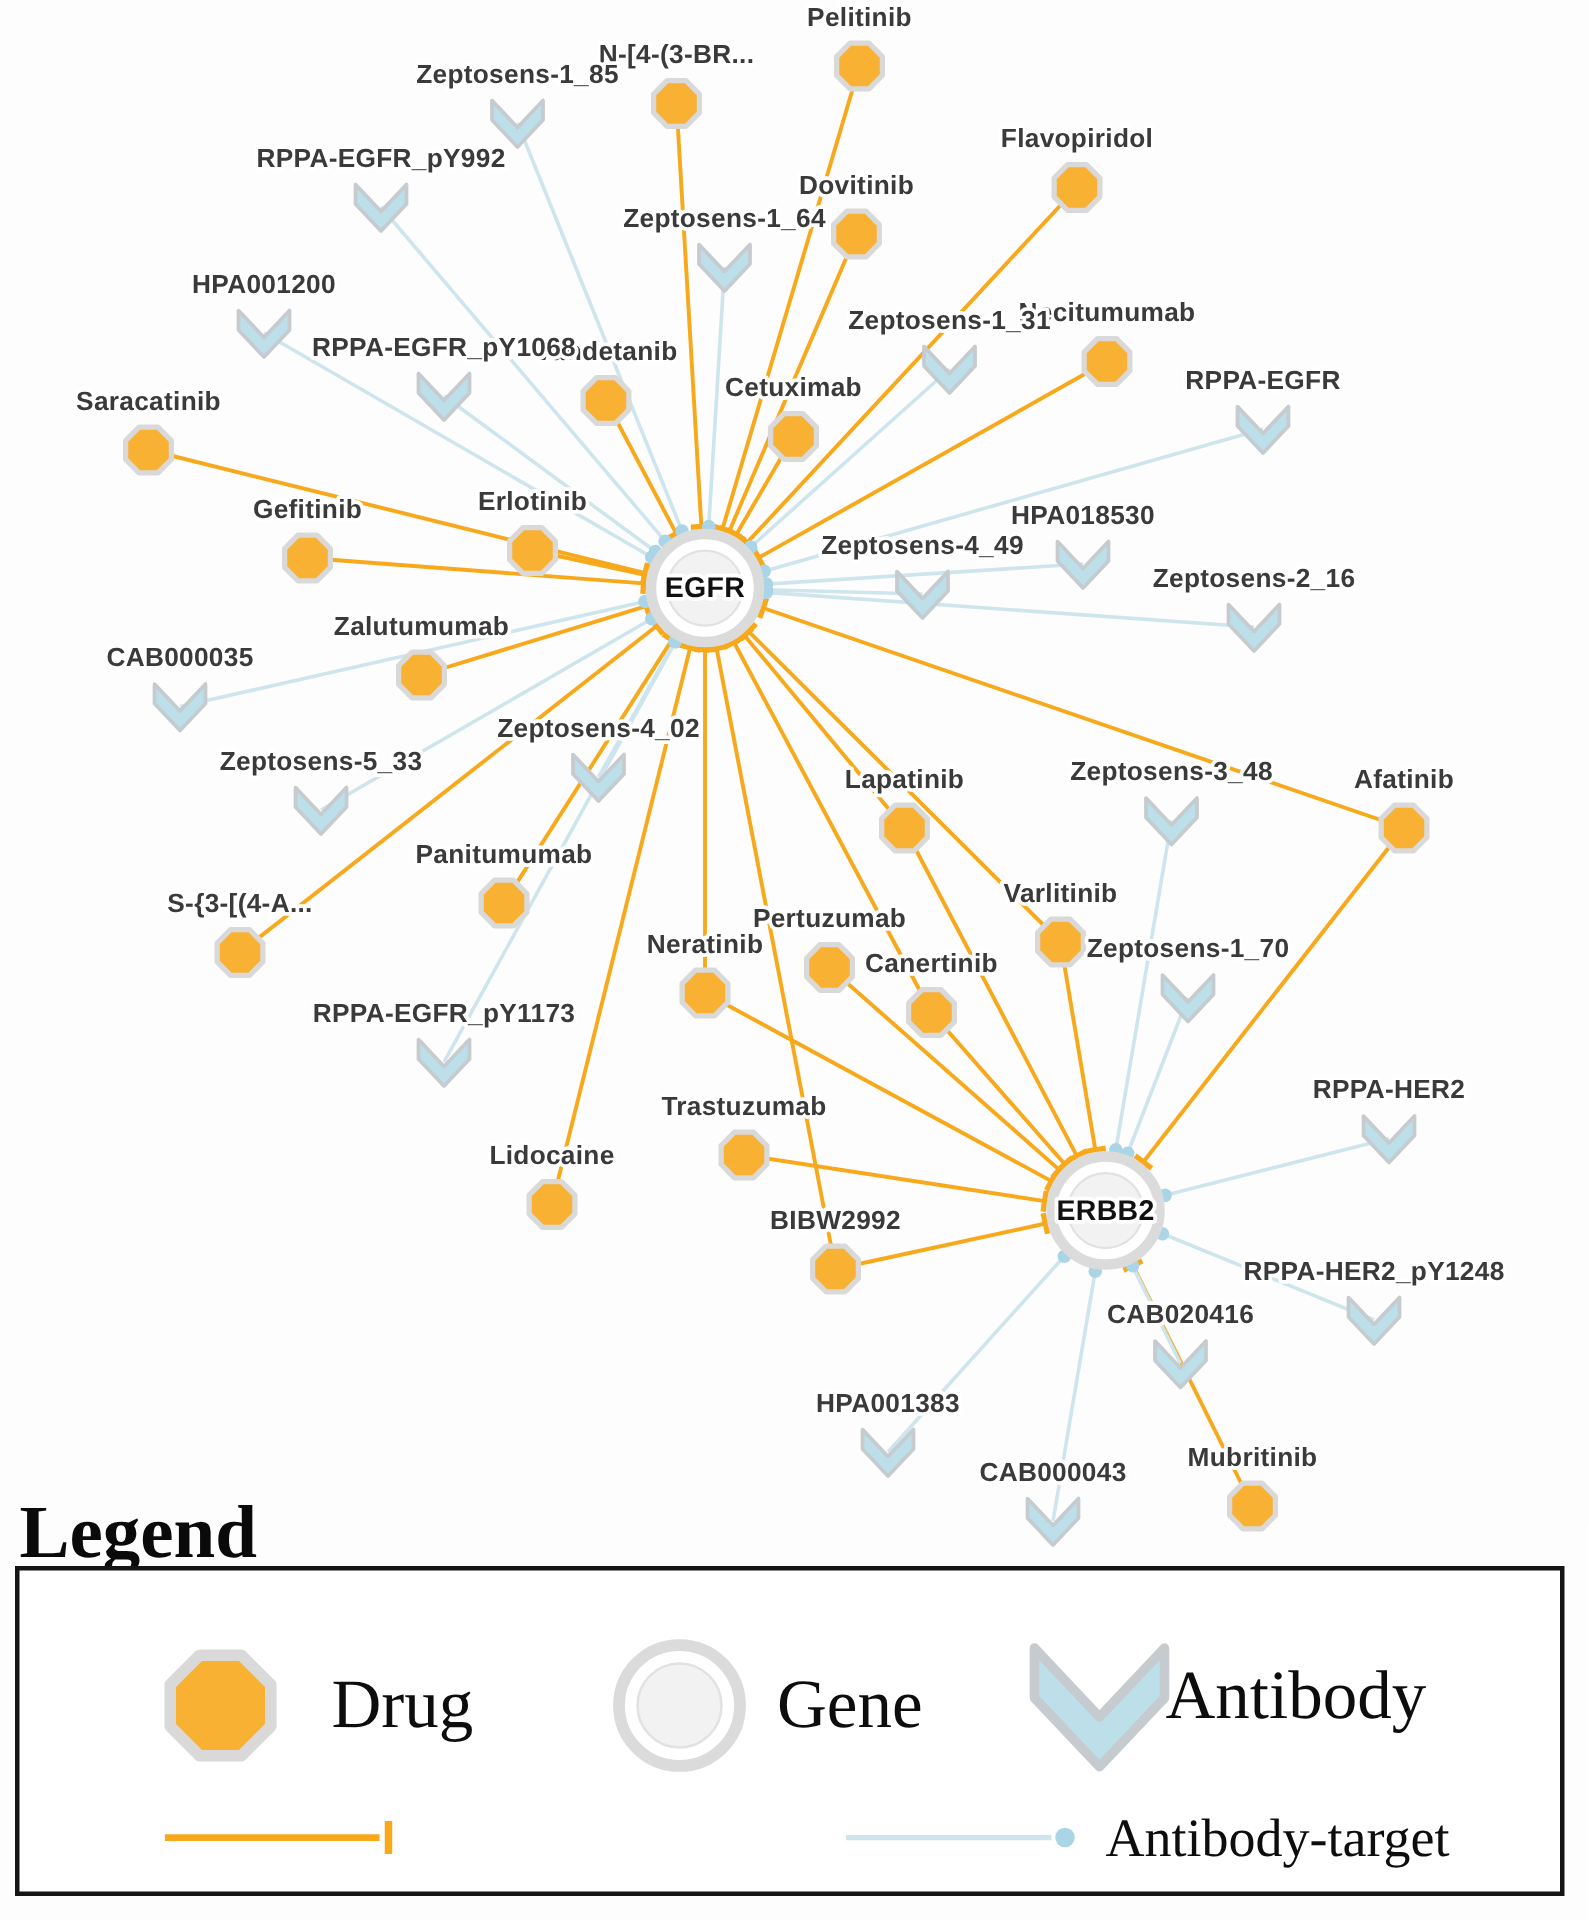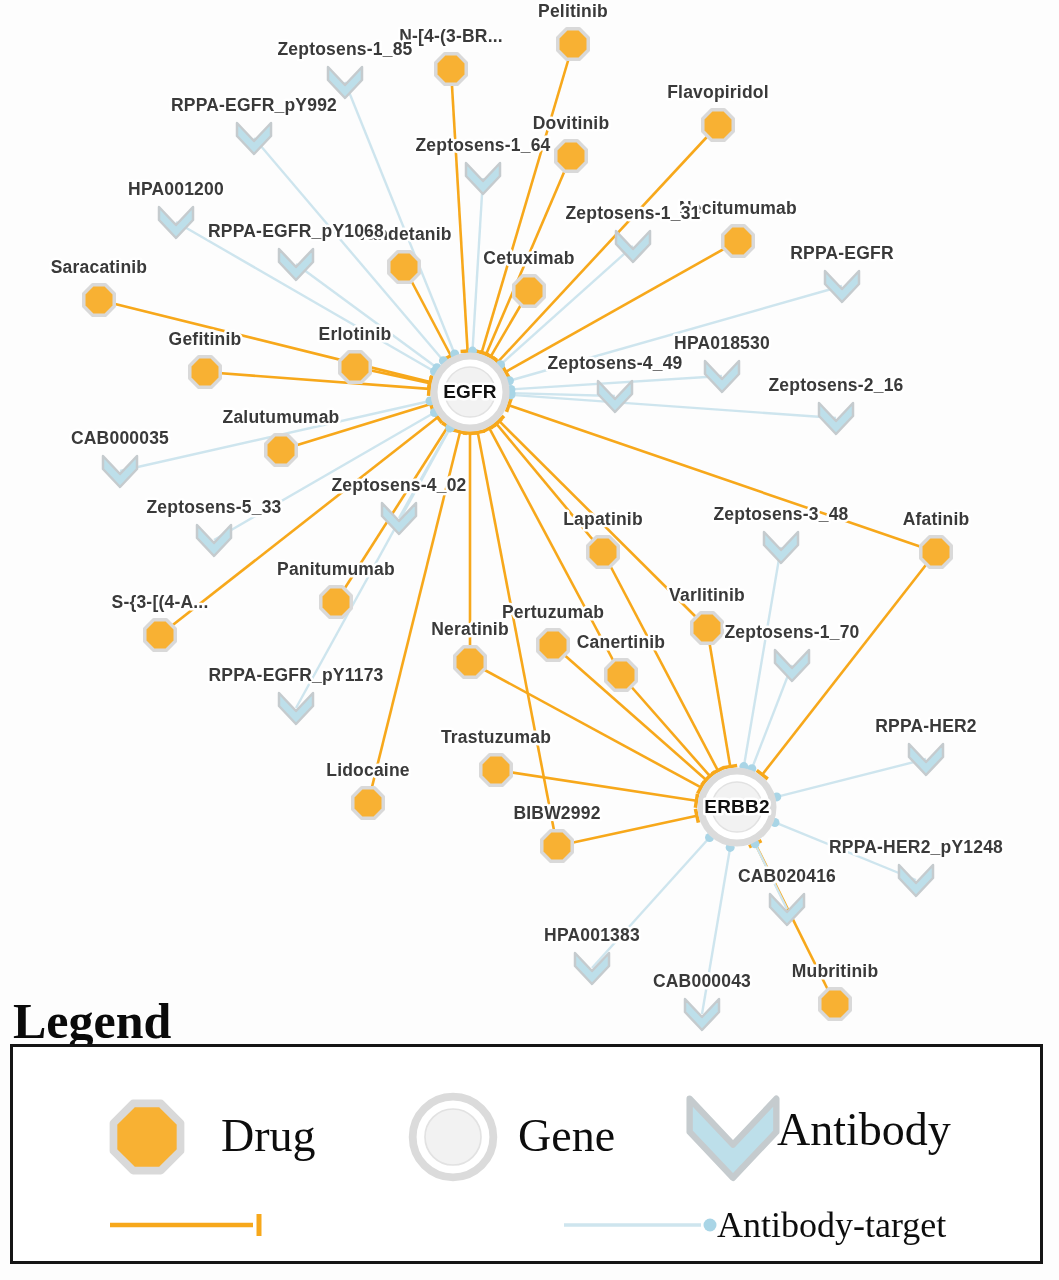--- a/index.html
+++ b/index.html
@@ -35,21 +35,21 @@
 
   .sw-drug        { left:86px;  top:42px;  }
   .lb-drug        { left:208px; top:66px;  }
   .sw-gene        { left:392px; top:42px;  }
   .lb-gene        { left:505px; top:66px;  }
   .sw-antibody    { left:672px; top:44px;  }
   .lb-antibody    { left:764px; top:60px;  }
   .sw-drug-edge   { left:94px;  top:162px; }
   .lb-drug-edge   { left:266px; top:160px; }
   .sw-ab-edge     { left:548px; top:162px; }
-  .lb-ab-edge     { left:704px; top:160px; }
+  .lb-ab-edge     { left:724px; top:160px; }
 </style>
 </head>
 <body>
 
 <div id="stage">
 
   <svg id="graph-svg" width="1059" height="1280" viewBox="0 0 1059 1280">
       <g>
         <line x1="573" y1="44" x2="481.6360816649606" y2="352.68586000576425" stroke="#F7A81B" stroke-width="2.6"></line>
         <line x1="451" y1="69" x2="467.59239709998974" y2="351.07075069982517" stroke="#F7A81B" stroke-width="2.6"></line>

